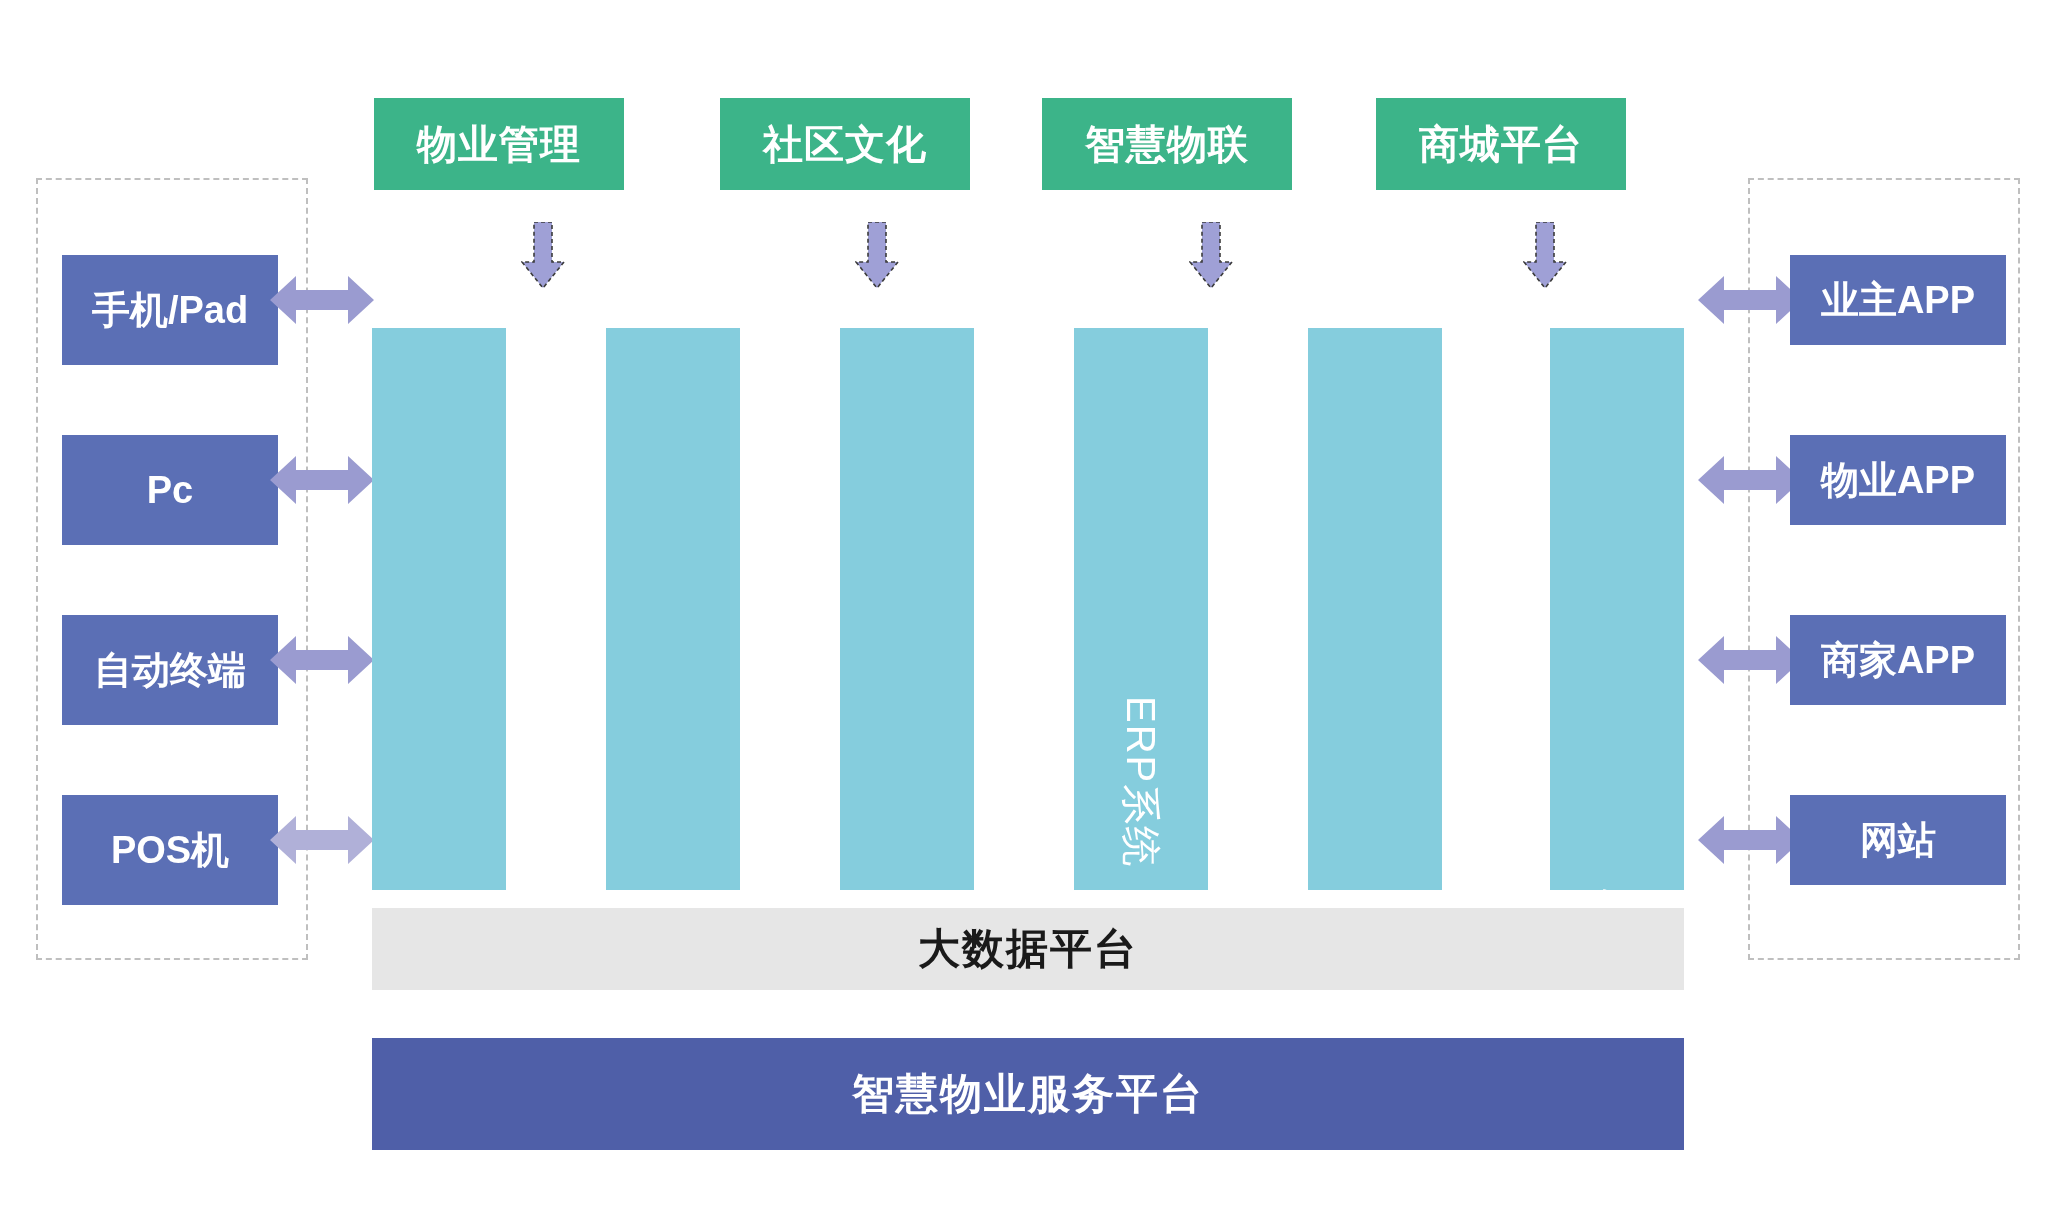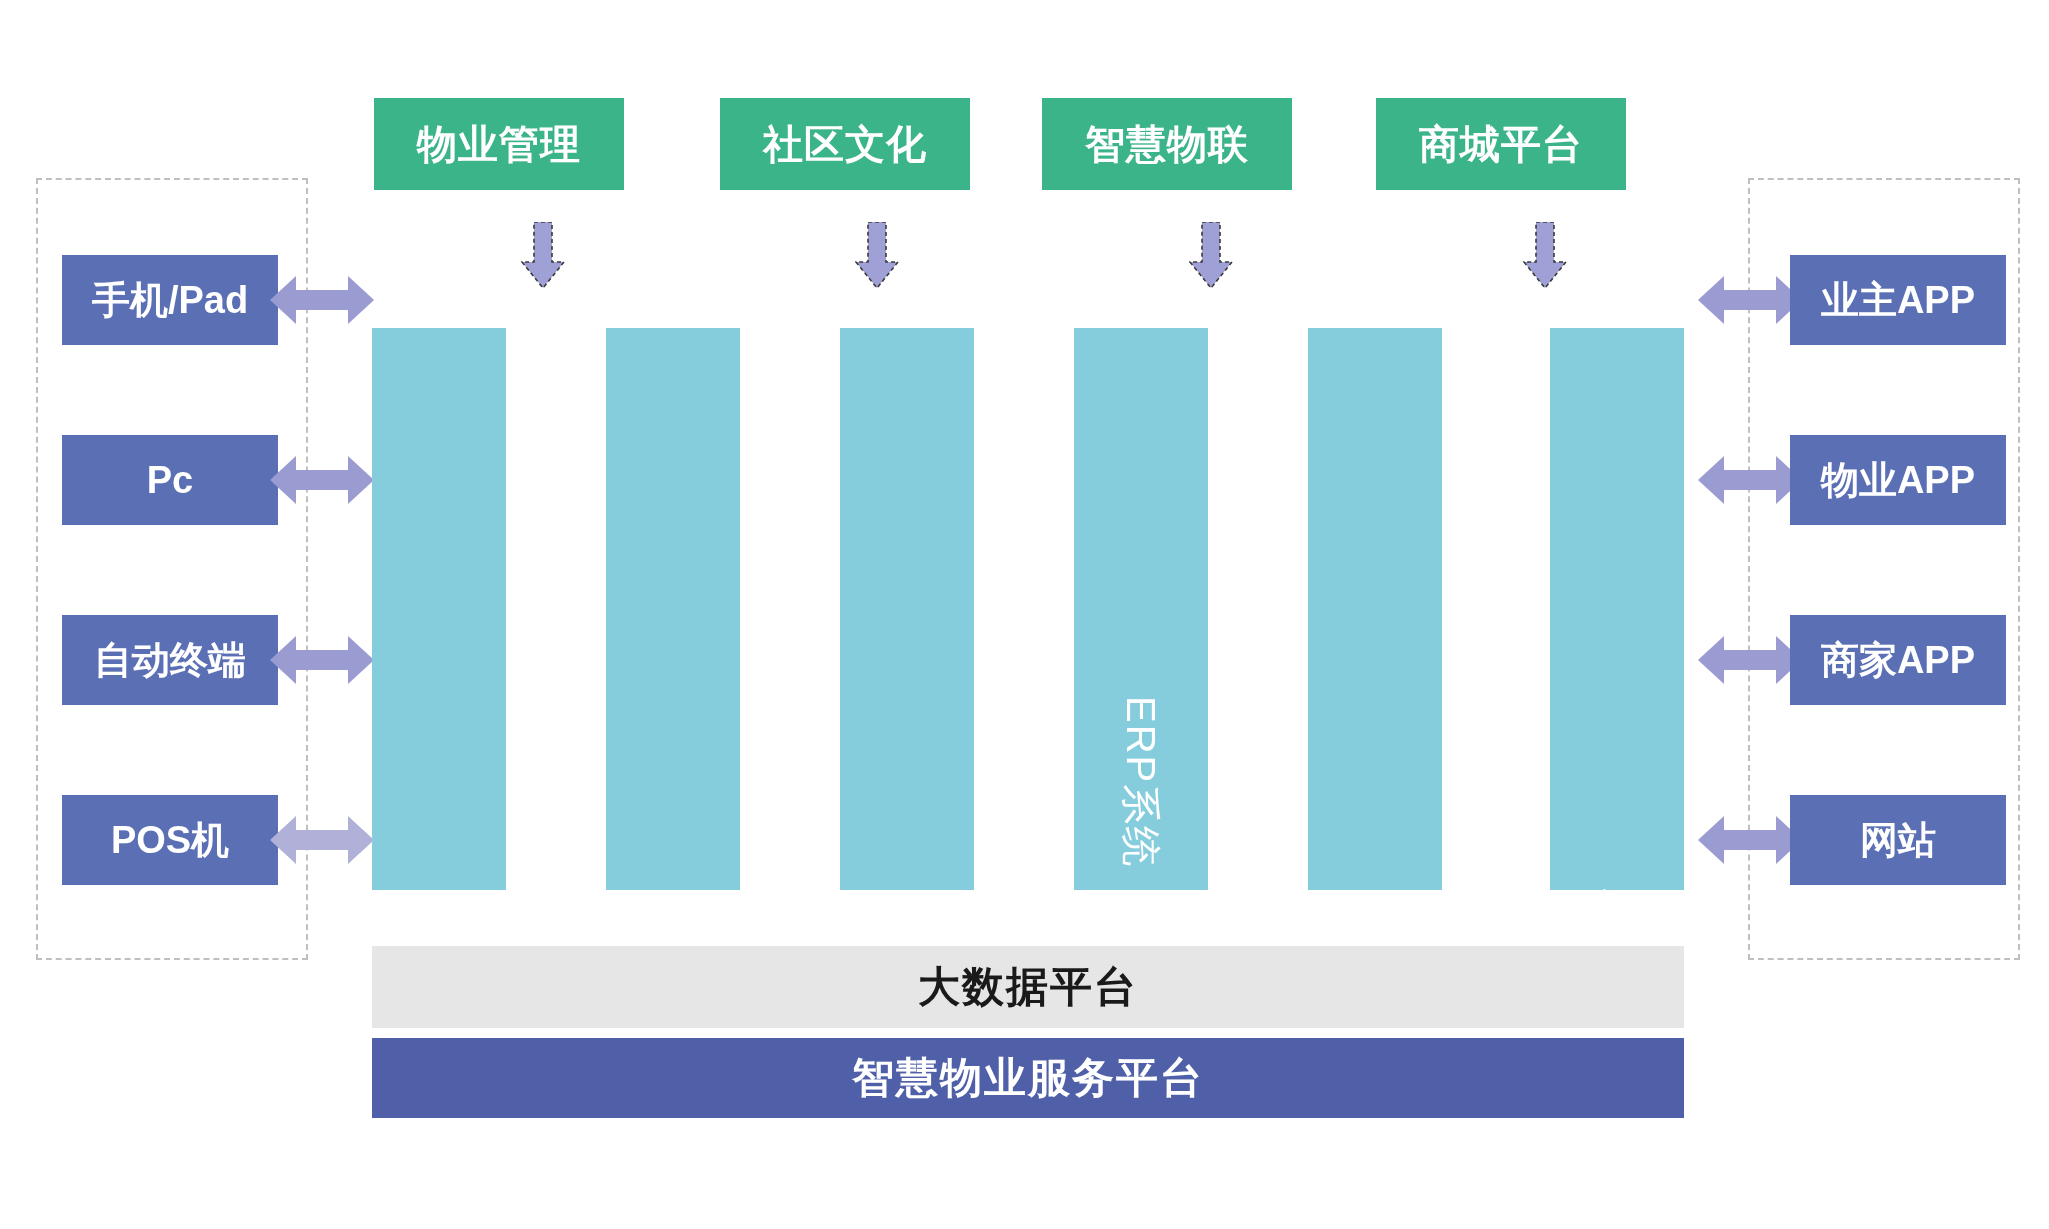--- a/index.html
+++ b/index.html
@@ -46,21 +46,21 @@
     font-size: 40px;
     height: 92px;
     width: 250px;
     letter-spacing: 1px;
   }
 
   
   .dev-box {
     background: #5b6fb5;
     font-size: 38px;
-    height: 90px;
+    height: 110px;
     width: 216px;
     left: 62px;
   }
   .app-box {
     background: #5b6fb5;
     font-size: 38px;
     height: 90px;
     width: 216px;
     left: 1774px;
     margin-left: 16px;
@@ -89,38 +89,38 @@
     white-space: nowrap;
   }
   .col-label.latin {
     text-orientation: sideways;
   }
 
   
   #bigdata-bar {
     position: absolute;
     left: 372px;
-    top: 946px;
+    top: 908px;
     width: 1312px;
     height: 82px;
     background: #e6e6e6;
     color: #1a1a1a;
     font-size: 42px;
     font-weight: bold;
     display: flex;
     align-items: center;
     justify-content: center;
     letter-spacing: 2px;
   }
   #platform-bar {
     position: absolute;
     left: 372px;
     top: 1038px;
     width: 1312px;
-    height: 80px;
+    height: 112px;
     background: #4f5fa8;
     color: #ffffff;
     font-size: 42px;
     font-weight: bold;
     display: flex;
     align-items: center;
     justify-content: center;
     letter-spacing: 2px;
   }
 

